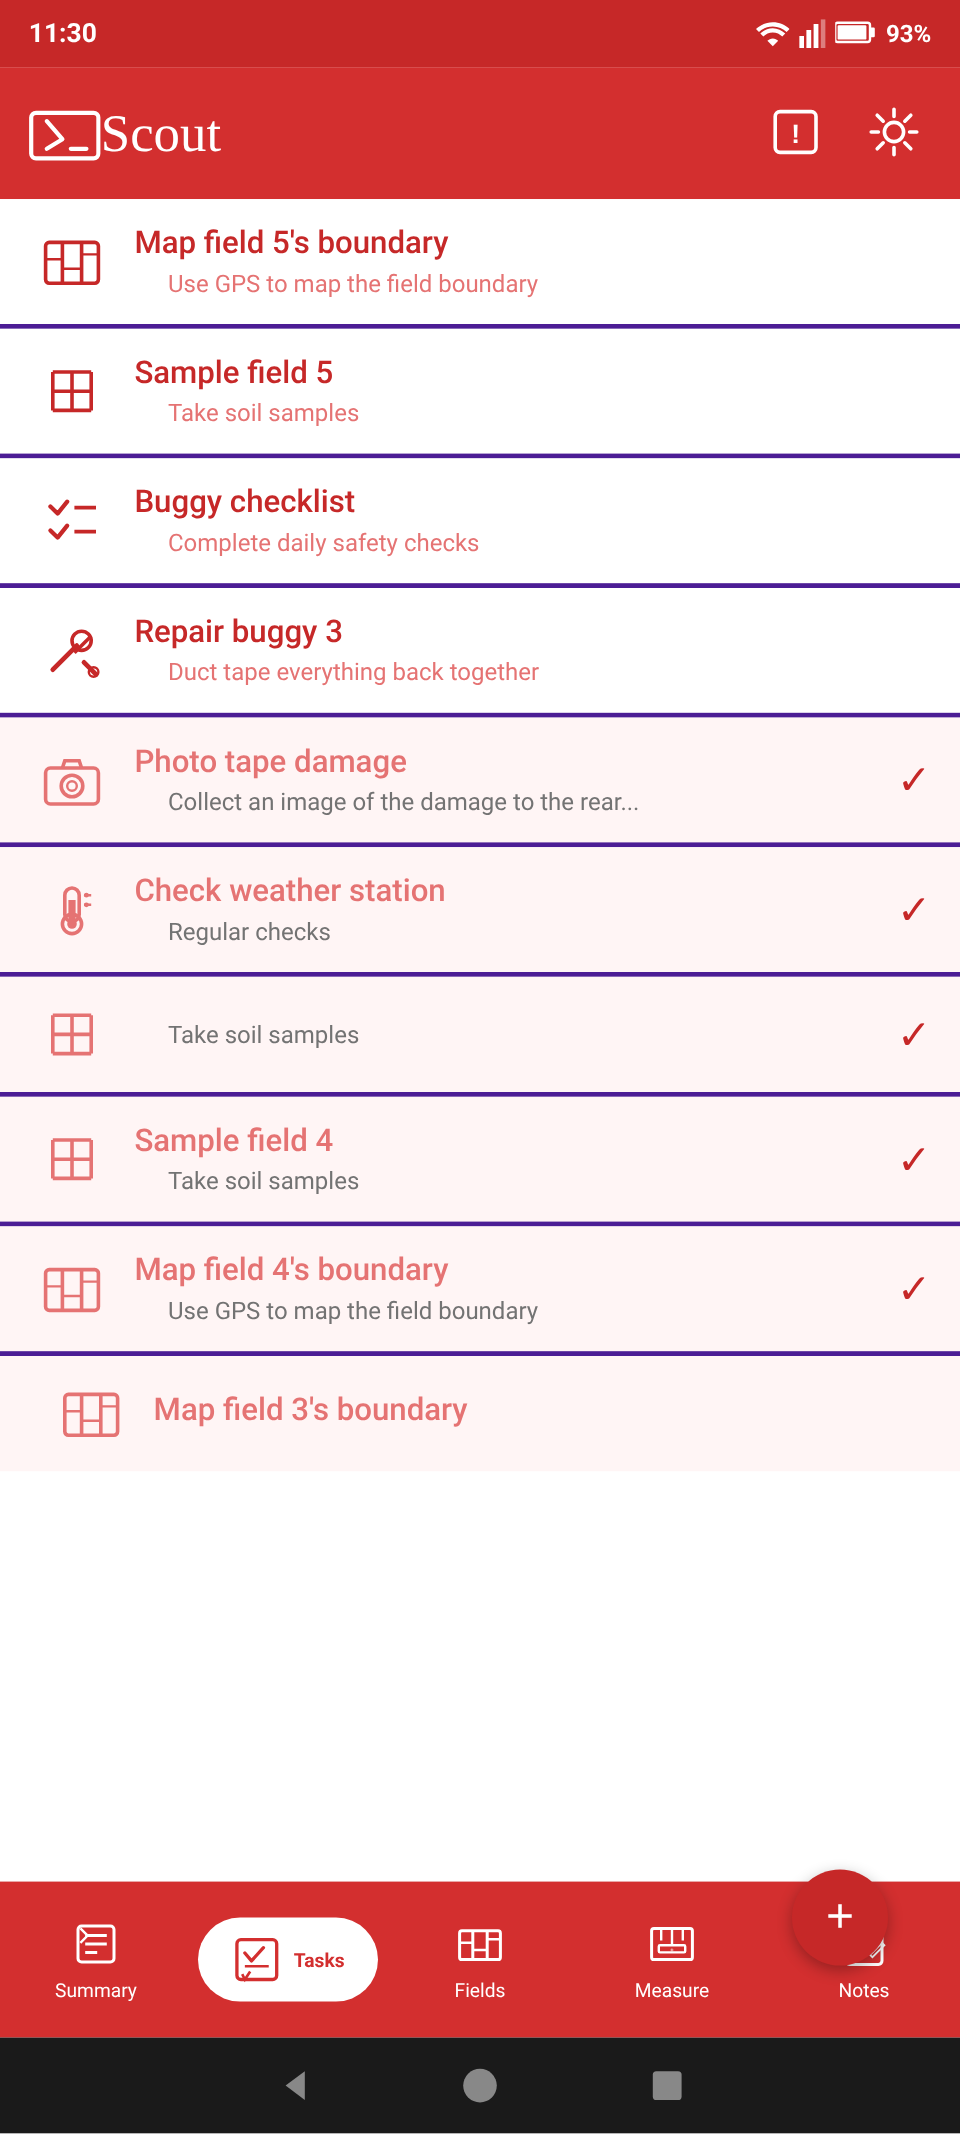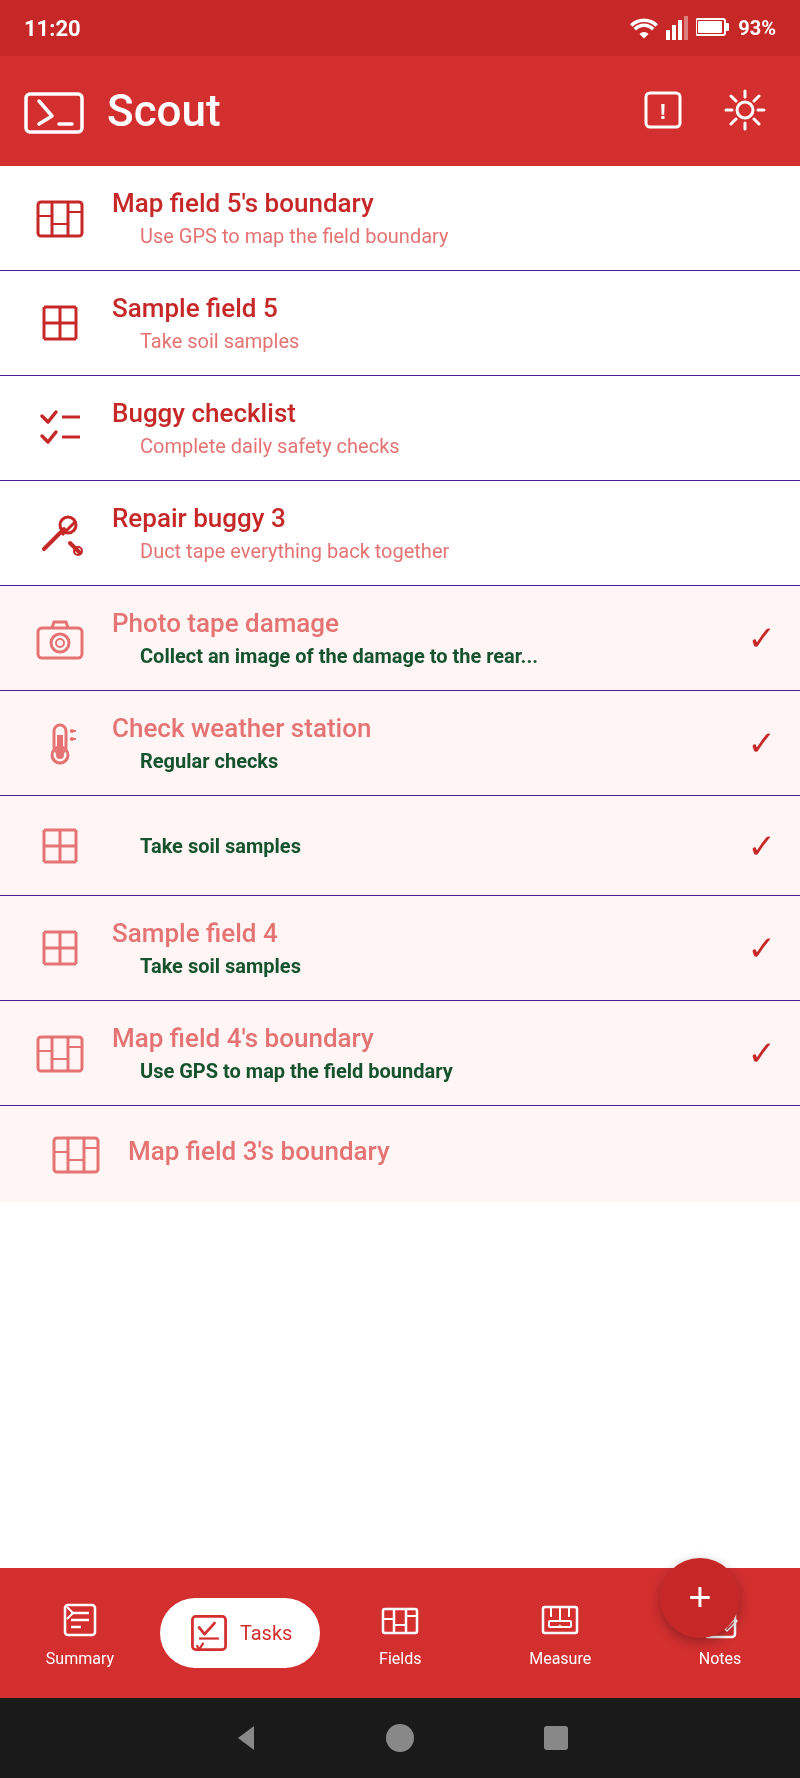--- a/index.html
+++ b/index.html
@@ -39,21 +39,22 @@
       background: #d32f2f;
       display: flex;
       align-items: center;
       justify-content: space-between;
       padding: 18px 24px;
       height: 110px;
     }
     .header-left {
       display: flex;
       align-items: center;
-      gap: 23px;
+      gap: 0;
+      font-family: Liberation Serif, serif;
     }
     .logo-icon {
       width: 60px;
       height: 50px;
     }
     .header-title {
       color: white;
       font-size: 44px;
       font-weight: 500;
     }
@@ -73,21 +74,21 @@
     .task-list {
       flex: 1;
       background: #fff;
       overflow-y: auto;
     }
 
     .task-item {
       display: flex;
       align-items: center;
       padding: 22px 24px;
-      border-bottom: 1px solid #4c1d95;
+      border-bottom: 4px solid #4c1d95;
       background: #fff;
       cursor: pointer;
       min-height: 100px;
     }
     .task-item.completed {
       background: #fff5f5;
     }
     .task-icon-wrap {
       width: 72px;
       flex-shrink: 0;
@@ -111,22 +112,21 @@
     }
     .task-subtitle {
       font-size: 20px;
       color: #e57373;
       margin-left: 28px;
     }
     .task-item.completed .task-title {
       color: #e57373;
     }
     .task-item.completed .task-subtitle {
-      color: #14532d;
-      font-weight: bold;
+      color: #737373;
     }
     .task-check {
       color: #c62828;
       font-size: 34px;
       margin-left: 12px;
     }
 
     
     .fab-container {
       position: fixed;
@@ -218,21 +218,21 @@
       padding: 22px 40px;
       background: #fff5f5;
       min-height: 80px;
       overflow: hidden;
     }
   </style>
 </head>
 <body>
 
 <div class="status-bar">
-  <span class="status-time">11:20</span>
+  <span class="status-time">11:30</span>
   <div class="status-icons">
 
     <svg width="28" height="24" viewBox="0 0 28 24">
       <path d="M14 6C9.5 6 5.5 7.8 2.5 10.7L0 8.2C3.6 4.7 8.6 2.5 14 2.5s10.4 2.2 14 5.7l-2.5 2.5C22.5 7.8 18.5 6 14 6z" fill="white"></path>
       <path d="M14 11c-3.1 0-5.9 1.3-7.9 3.4l-2.5-2.5C6.4 9.3 10 7.5 14 7.5s7.6 1.8 10.4 4.4l-2.5 2.5C19.9 12.3 17.1 11 14 11z" fill="white"></path>
       <path d="M14 16c-1.8 0-3.4.8-4.5 2l4.5 4.5 4.5-4.5c-1.1-1.2-2.7-2-4.5-2z" fill="white"></path>
     </svg>
 
     <svg width="22" height="24" viewBox="0 0 22 24">
       <rect x="0" y="14" width="4" height="10" fill="white"></rect>
@@ -464,21 +464,21 @@
   </div>
 
   <div class="nav-item">
     <div class="nav-active-pill">
       <svg width="38" height="38" viewBox="0 0 38 38" fill="none">
         <rect x="4" y="4" width="30" height="30" rx="3" stroke="#d32f2f" stroke-width="2.5" fill="none"></rect>
         <polyline points="10,14 15,20 24,10" stroke="#d32f2f" stroke-width="2.5" fill="none" stroke-linecap="round" stroke-linejoin="round"></polyline>
         <line x1="10" y1="24" x2="28" y2="24" stroke="#d32f2f" stroke-width="2"></line>
         <polyline points="8,30 10,34 14,28" stroke="#d32f2f" stroke-width="2" fill="none"></polyline>
       </svg>
-      <span class="nav-label" style="color:#d32f2f;font-weight:400;font-size:20px;">Tasks</span>
+      <span class="nav-label" style="color:#d32f2f;font-weight:700;font-size:16px;">Tasks</span>
     </div>
   </div>
 
   <div class="nav-item">
     <svg width="42" height="42" viewBox="0 0 42 42" fill="none">
       <rect x="4" y="10" width="34" height="24" rx="2" stroke="white" stroke-width="2.5" fill="none"></rect>
       <line x1="15" y1="10" x2="15" y2="34" stroke="white" stroke-width="2.5"></line>
       <line x1="27" y1="10" x2="27" y2="34" stroke="white" stroke-width="2.5"></line>
       <path d="M4 20 L15 20 M15 26 L27 26 M27 17 L38 17" stroke="white" stroke-width="2"></path>
     </svg>

